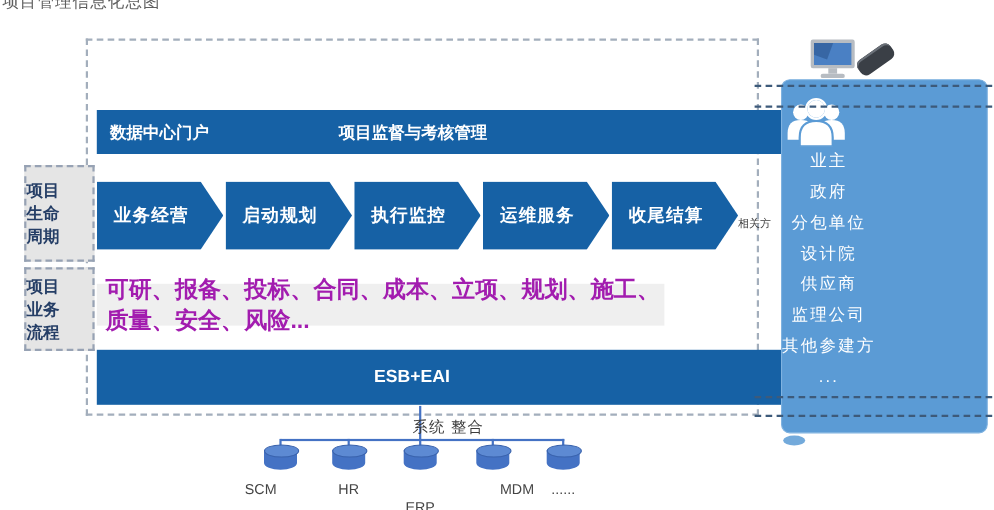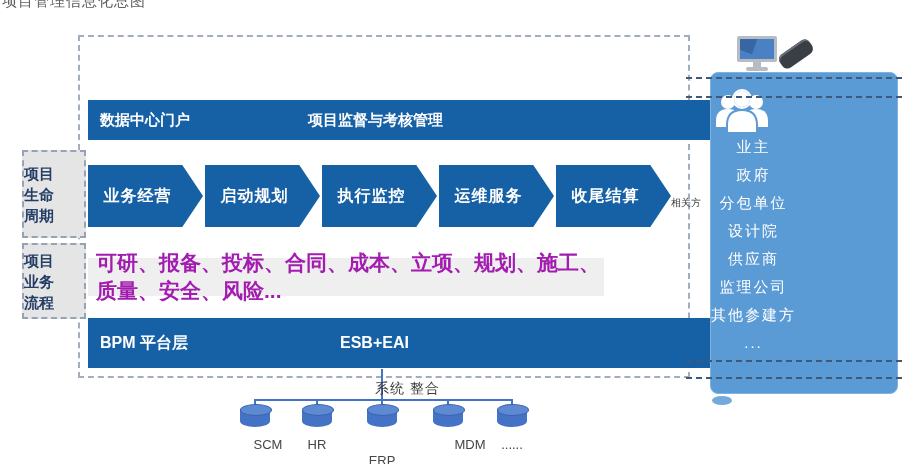--- a/index.html
+++ b/index.html
@@ -122,21 +122,20 @@
 
   <div class="side-label side-label-2">
     <span>项目</span>
     <span>业务</span>
     <span>流程</span>
   </div>
 
   <div class="process-strip">可研、报备、投标、合同、成本、立项、规划、施工、质量、安全、风险...</div>
 
   <div class="blue-bar bar-platform">
-    <span class="bar-left-label">BPM  平台层</span>
     <span class="bar-right-label">ESB+EAI</span>
   </div>
 
   <div class="monitor">
     <div class="monitor-screen"></div>
     <div class="monitor-stand"></div>
     <div class="monitor-base"></div>
   </div>
   <div class="phone"></div>
 
@@ -177,19 +176,19 @@
   <div class="conn" style="left:381px; top:399px; width:2px; height:10px;"></div>
   <div class="conn" style="left:447px; top:399px; width:2px; height:10px;"></div>
   <div class="conn" style="left:511px; top:399px; width:2px; height:10px;"></div>
 
   <div class="cyl" style="left:240px; top:409px;"></div>
   <div class="cyl" style="left:302px; top:409px;"></div>
   <div class="cyl" style="left:367px; top:409px;"></div>
   <div class="cyl" style="left:433px; top:409px;"></div>
   <div class="cyl" style="left:497px; top:409px;"></div>
 
-  <div class="sys-name" style="left:238px;">SCM</div>
+  <div class="sys-name" style="left:207px;">SCM</div>
   <div class="sys-name" style="left:287px;">HR</div>
   <div class="sys-name" style="left:352px;margin-top:16px;">ERP</div>
   <div class="sys-name" style="left:440px;">MDM</div>
   <div class="sys-name" style="left:482px;">......</div>
 
 </div>
 
 </body></html>

